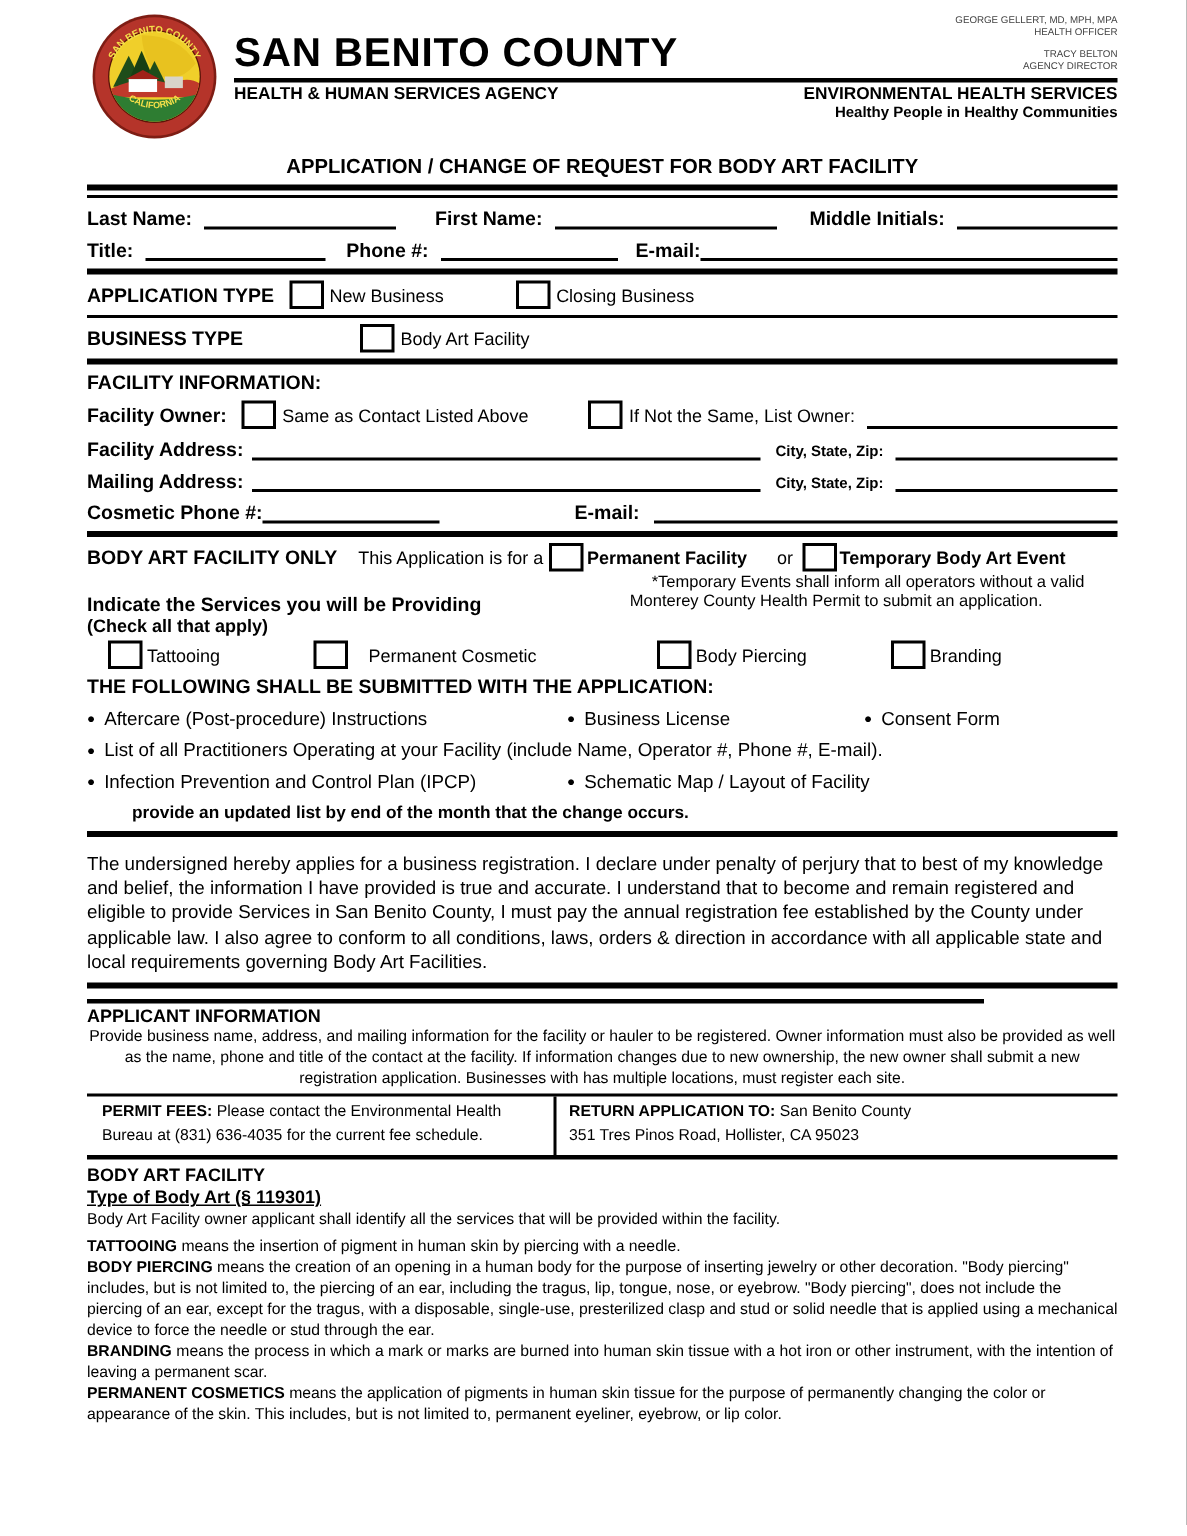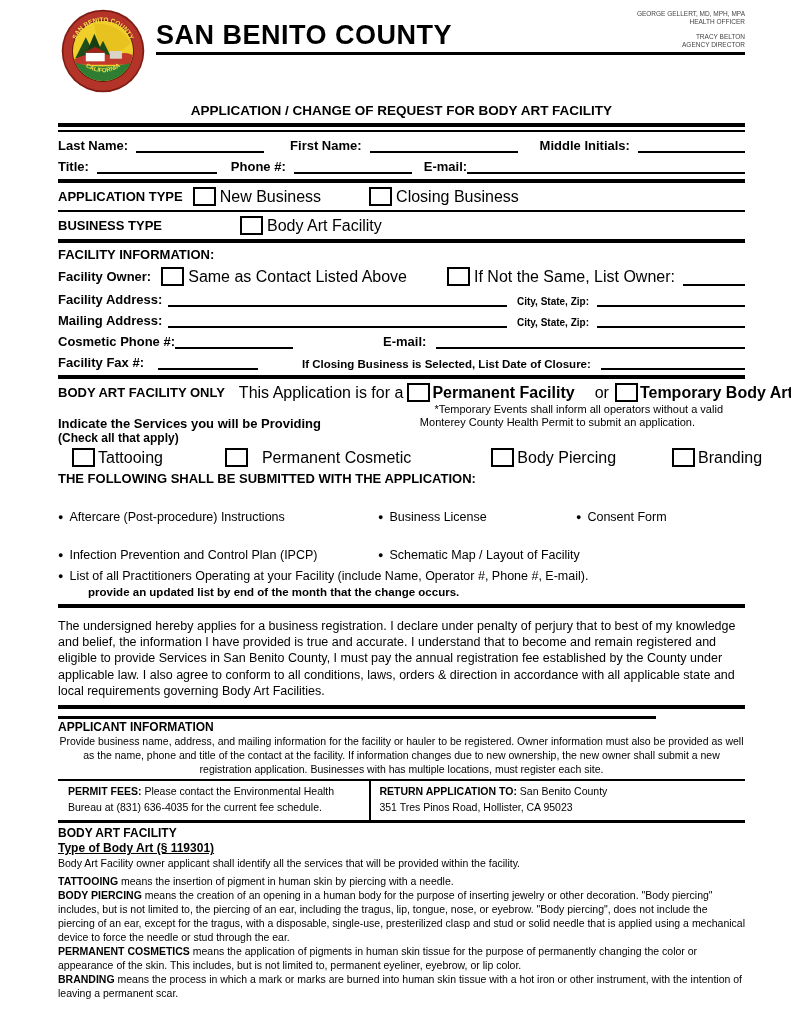--- a/index.html
+++ b/index.html
@@ -19,29 +19,29 @@
   .dept{font-weight:bold;font-size:11.5px;text-align:right;}
   .tagline{font-weight:bold;font-size:10px;text-align:right;margin-top:1px;}
   .form-title{text-align:center;font-weight:bold;font-size:13.5px;margin:9px 0 5px;}
   .double-rule{border-top:4px solid #000;border-bottom:2px solid #000;height:3px;margin-bottom:4px;}
   .rule4{border-top:4px solid #000;margin:3px 0;}
   .rule2{border-top:2px solid #000;margin:2px 0;}
   
   .row{display:flex;align-items:flex-end;margin:5px 0;}
   .lbl{font-weight:bold;font-size:13px;white-space:nowrap;}
   .lbl-sm{font-weight:bold;font-size:10px;white-space:nowrap;}
-  .txt{font-size:16px;white-space:nowrap;}
+  .txt{font-size:12px;white-space:nowrap;}
   .fill{border-bottom:2px solid #000;height:14px;}
   .cb{width:19px;height:15px;border:2px solid #000;background:#fff;flex-shrink:0;align-self:center;}
   .sec-head{font-weight:bold;font-size:13px;margin:4px 0 2px;}
   
   .note-sm{font-size:11px;}
   .svc-row{display:flex;align-items:center;margin:3px 0 4px 14px;}
   
-  .bul-row1{display:grid;grid-template-columns:320px 198px 1fr;margin:24px 0;}
+  .bul-row1{display:grid;grid-template-columns:320px 198px 1fr;margin:7px 0;}
   .bul-row2{display:grid;grid-template-columns:320px 1fr;margin:7px 0;}
   .bul{font-size:12.5px;}
   .bul::before{content:"\25CF";font-size:9px;margin-right:6px;position:relative;top:-1px;}
   .practice-note{font-weight:bold;font-size:11.5px;margin:2px 0 4px 24px;line-height:1.3;}
   
   .decl{font-size:12.5px;line-height:1.3;margin:10px 0 6px;}
   
   .app-rule{border-top:3px solid #000;width:598px;margin:7px 0 0;}
   .app-head{font-weight:bold;font-size:12px;margin:1px 0 1px;}
   .app-text{font-size:10.5px;line-height:1.32;margin:0;text-align:center;}
@@ -98,20 +98,27 @@
       <div class="header-top">
         <div class="agency-name">SAN BENITO COUNTY</div>
         <div class="officials">
           <div>GEORGE GELLERT, MD, MPH, MPA</div>
           <div>HEALTH OFFICER</div>
           <div class="grp2">TRACY BELTON</div>
           <div>AGENCY DIRECTOR</div>
         </div>
       </div>
       <div class="header-rule"></div>
+      <div class="header-bottom">
+        <div class="agency-sub">HEALTH &amp; HUMAN SERVICES AGENCY</div>
+        <div>
+          <div class="dept">ENVIRONMENTAL HEALTH SERVICES</div>
+          <div class="tagline">Healthy People in Healthy Communities</div>
+        </div>
+      </div>
     </div>
   </div>
 
   <div class="form-title">APPLICATION / CHANGE OF REQUEST FOR BODY ART FACILITY</div>
   <div class="double-rule"></div>
 
   <div class="row">
     <span class="lbl">Last Name:</span>
     <span class="fill" style="width:128px;margin-left:8px;"></span>
     <span class="lbl" style="margin-left:26px;">First Name:</span>
@@ -164,26 +171,20 @@
   <div class="row">
     <span class="lbl">Mailing Address:</span>
     <span class="fill" style="flex:1;margin-left:6px;"></span>
     <span class="lbl-sm" style="margin-left:10px;">City, State, Zip:</span>
     <span class="fill" style="width:148px;margin-left:8px;"></span>
   </div>
   <div class="row">
     <span class="lbl">Cosmetic Phone #:</span>
     <span class="fill" style="width:118px;"></span>
     <span class="lbl" style="margin-left:90px;">E-mail:</span>
-    <span class="fill" style="flex:1;margin-left:10px;"></span>
-  </div>
-  <div class="row">
-    <span class="lbl">Facility Fax #:</span>
-    <span class="fill" style="width:100px;margin-left:14px;"></span>
-    <span class="lbl" style="margin-left:44px;font-size:11.5px;">If Closing Business is Selected, List Date of Closure:</span>
     <span class="fill" style="flex:1;margin-left:10px;"></span>
   </div>
   <div class="rule4"></div>
 
   <div class="row" style="align-items:center;margin:4px 0 1px;">
     <span class="lbl">BODY ART FACILITY ONLY</span>
     <span class="txt" style="margin-left:14px;">This Application is for a</span>
     <span class="cb" style="margin-left:4px;"></span>
     <span class="txt bold" style="margin-left:2px;">Permanent Facility</span>
     <span class="txt" style="margin-left:20px;">or</span>
@@ -208,26 +209,26 @@
     <span class="cb" style="margin-left:56px;"></span>
     <span class="txt" style="margin-left:3px;">Branding</span>
   </div>
 
   <div class="sec-head">THE FOLLOWING SHALL BE SUBMITTED WITH THE APPLICATION:</div>
   <div class="bul-row1">
     <span class="bul">Aftercare (Post-procedure) Instructions</span>
     <span class="bul">Business License</span>
     <span class="bul">Consent Form</span>
   </div>
+  <div class="bul-row2" style="margin-bottom:2px;">
+    <span class="bul" style="grid-column:1 / span 2;">List of all Practitioners Operating at your Facility (include Name, Operator #, Phone #, E-mail).</span>
+  </div>
   <div class="bul-row2">
     <span class="bul">Infection Prevention and Control Plan (IPCP)</span>
     <span class="bul">Schematic Map / Layout of Facility</span>
-  </div>
-  <div class="bul-row2" style="margin-bottom:2px;">
-    <span class="bul" style="grid-column:1 / span 2;">List of all Practitioners Operating at your Facility (include Name, Operator #, Phone #, E-mail).</span>
   </div>
   <div class="practice-note">
     <div style="margin-left:6px;">provide an updated list by end of the month that the change occurs.</div>
   </div>
   <div class="rule4"></div>
 
   <p class="decl">The undersigned hereby applies for a business registration. I declare under penalty of perjury that to best of my knowledge and belief, the information I have provided is true and accurate. I understand that to become and remain registered and eligible to provide Services in San Benito County, I must pay the annual registration fee established by the County under applicable law. I also agree to conform to all conditions, laws, orders &amp; direction in accordance with all applicable state and local requirements governing Body Art Facilities.</p>
   <div class="rule4" style="margin-top:6px;"></div>
 
   <div class="app-rule"></div>
@@ -241,16 +242,16 @@
       <span class="bold">RETURN APPLICATION TO:</span><span> San Benito County</span>
       <div>351 Tres Pinos Road, Hollister, CA 95023</div>
     </div>
   </div>
 
   <div class="def-head">BODY ART FACILITY</div>
   <div class="def-sub">Type of Body Art (§ 119301)</div>
   <p class="def-intro">Body Art Facility owner applicant shall identify all the services that will be provided within the facility.</p>
   <p class="def-p"><span class="term">TATTOOING</span><span> means the insertion of pigment in human skin by piercing with a needle.</span></p>
   <p class="def-p"><span class="term">BODY PIERCING</span><span> means the creation of an opening in a human body for the purpose of inserting jewelry or other decoration. "Body piercing" includes, but is not limited to, the piercing of an ear, including the tragus, lip, tongue, nose, or eyebrow. "Body piercing", does not include the piercing of an ear, except for the tragus, with a disposable, single-use, presterilized clasp and stud or solid needle that is applied using a mechanical device to force the needle or stud through the ear.</span></p>
+  <p class="def-p"><span class="term">BRANDING</span><span> means the process in which a mark or marks are burned into human skin tissue with a hot iron or other instrument, with the intention of leaving a permanent scar.</span></p>
   <p class="def-p"><span class="term">PERMANENT COSMETICS</span><span> means the application of pigments in human skin tissue for the purpose of permanently changing the color or appearance of the skin. This includes, but is not limited to, permanent eyeliner, eyebrow, or lip color.</span></p>
-  <p class="def-p"><span class="term">BRANDING</span><span> means the process in which a mark or marks are burned into human skin tissue with a hot iron or other instrument, with the intention of leaving a permanent scar.</span></p>
 
 </div>
 
 </body></html>

